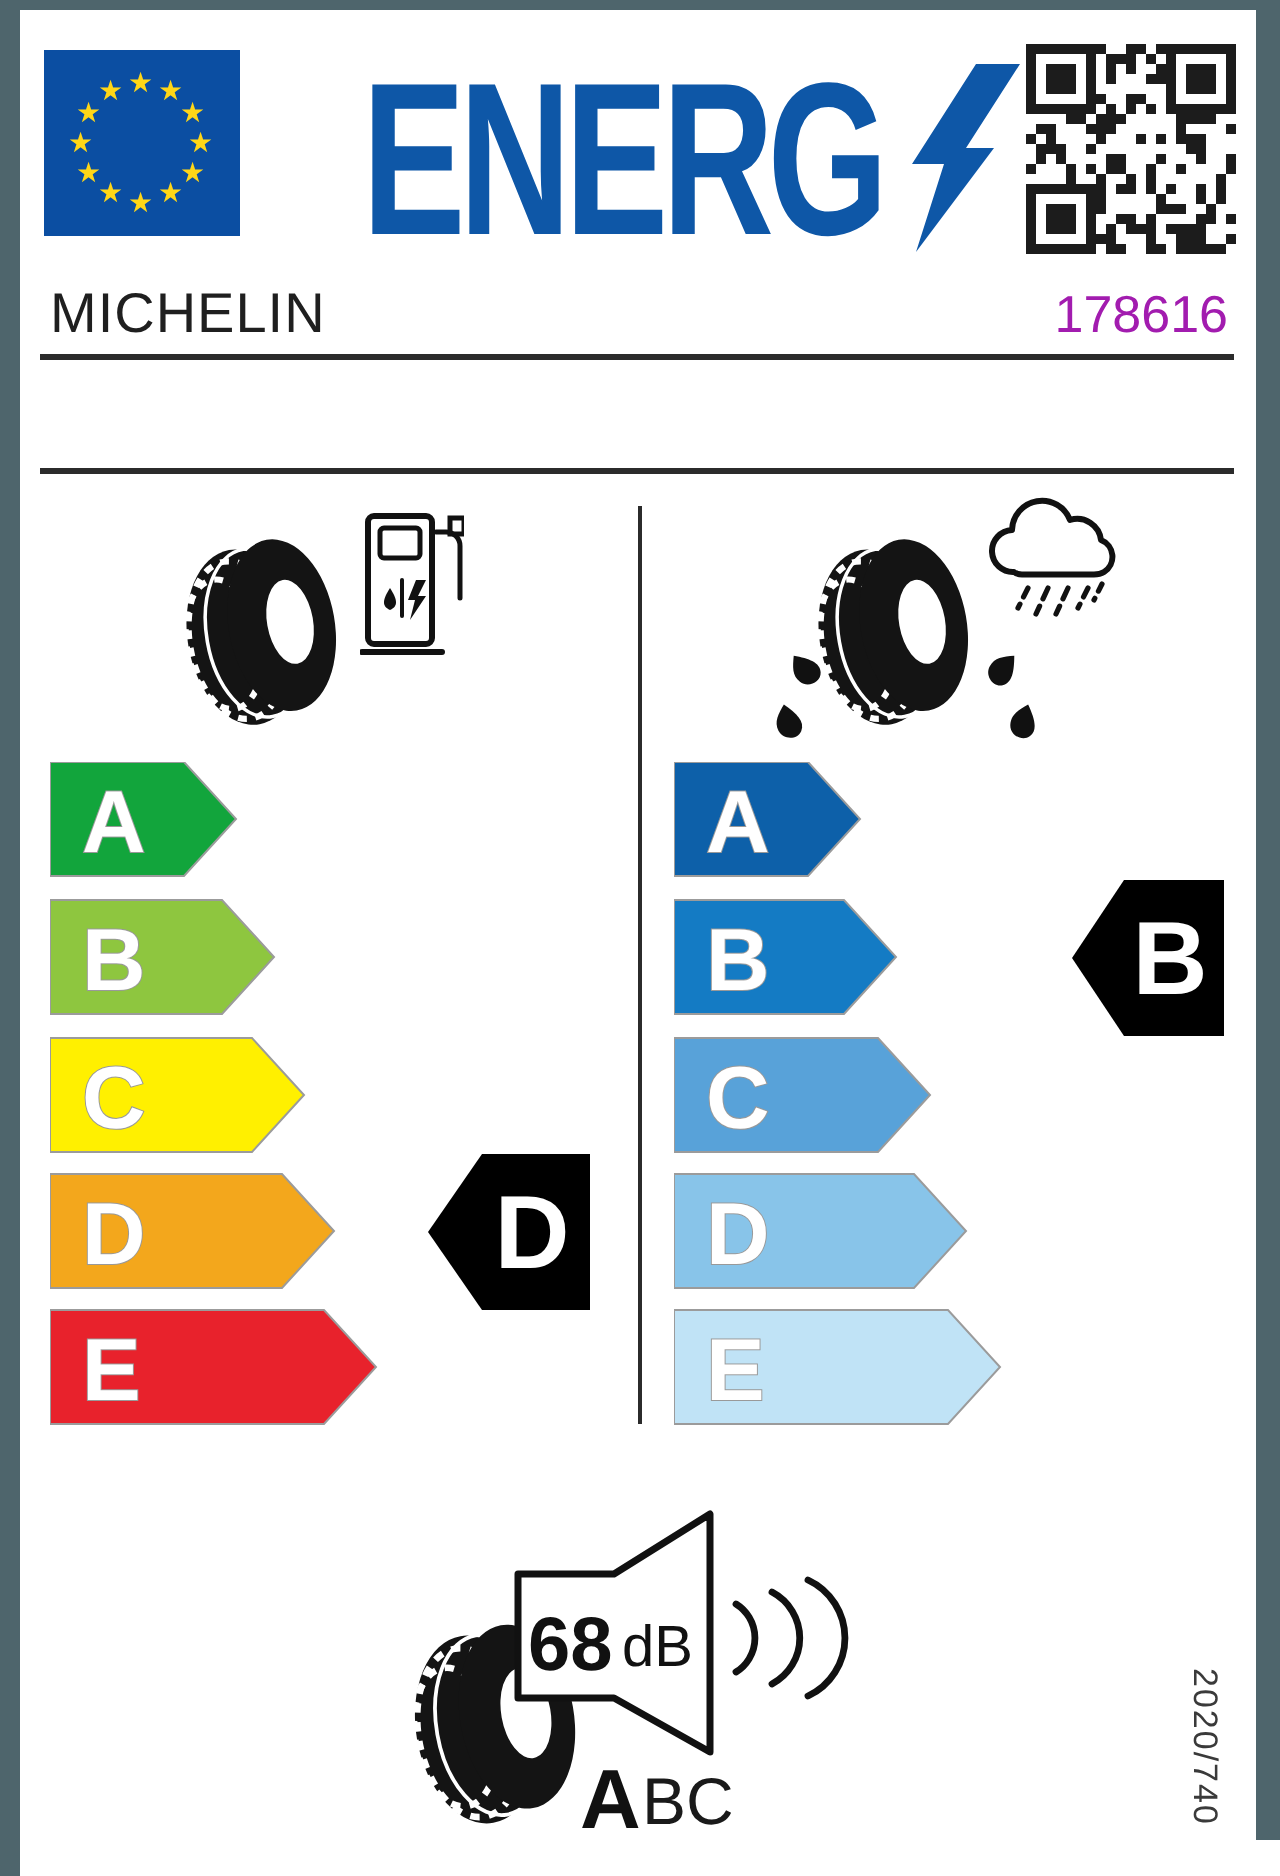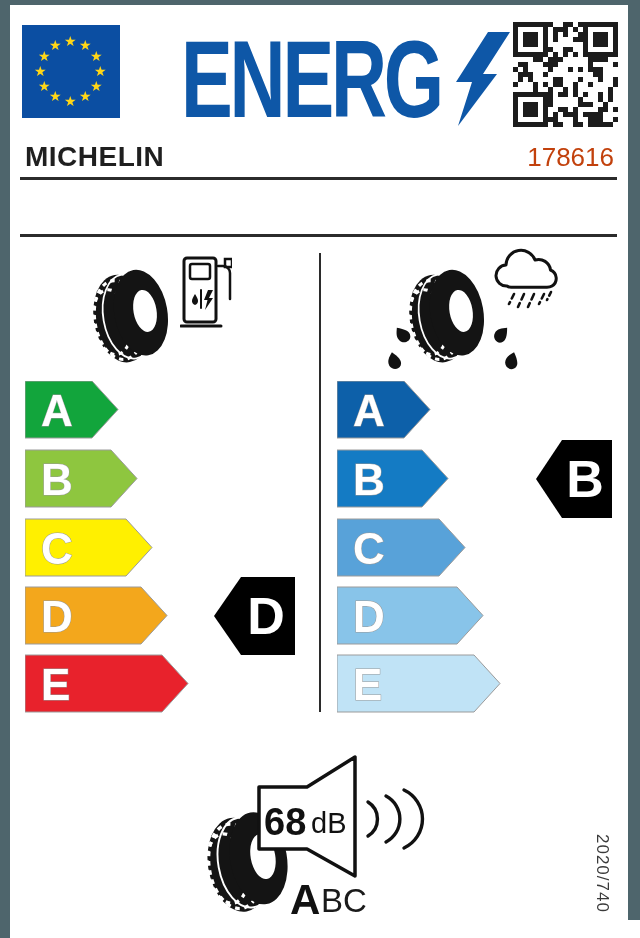--- a/index.html
+++ b/index.html
@@ -1,22 +1,22 @@
 <!DOCTYPE html>
 <html><head>
 <meta charset="utf-8">
 <style>
   html,body{margin:0;padding:0;background:#fff}
   .page{position:relative;width:640px;height:938px;background:#fff;overflow:hidden;
         font-family:"Liberation Sans",sans-serif}
   .abs{position:absolute}
   .strip{position:absolute;background:#4e656c}
   .row{position:absolute;left:25px;right:26px;display:flex;justify-content:space-between;align-items:baseline}
-  .brand{font-size:28px;font-weight:bold;color:#1f1f1f;letter-spacing:.5px}
-  .artnum{font-size:26px;color:#c2410c}
+  .brand{font-size:28px;font-weight:normal;color:#1f1f1f;letter-spacing:.5px}
+  .artnum{font-size:26px;color:#a21caf}
   .dim{font-size:31px;color:#333;letter-spacing:-.5px}
   .tclass{font-size:25px;color:#333}
   .hline{position:absolute;left:20px;width:597px;height:3px;background:#2b2b2b}
   .vdivider{position:absolute;left:319px;top:253px;width:2px;height:459px;background:#2b2b2b}
   .energ{position:absolute;left:181px;top:25px;font-size:97px;line-height:97px;font-weight:bold;
          letter-spacing:-4px;transform:scale(.8,1.12);transform-origin:0 0;white-space:nowrap}
   .euflag{position:absolute;left:22px;top:25px;width:98px;height:93px}
   .euflag span{position:absolute;font-size:14px;line-height:14px}
   .arrows text{font-weight:bold;font-size:44px;fill:#fff;stroke:#999;stroke-width:1;paint-order:stroke}
   .arrows polygon{stroke:#9b9b9b;stroke-width:1}

